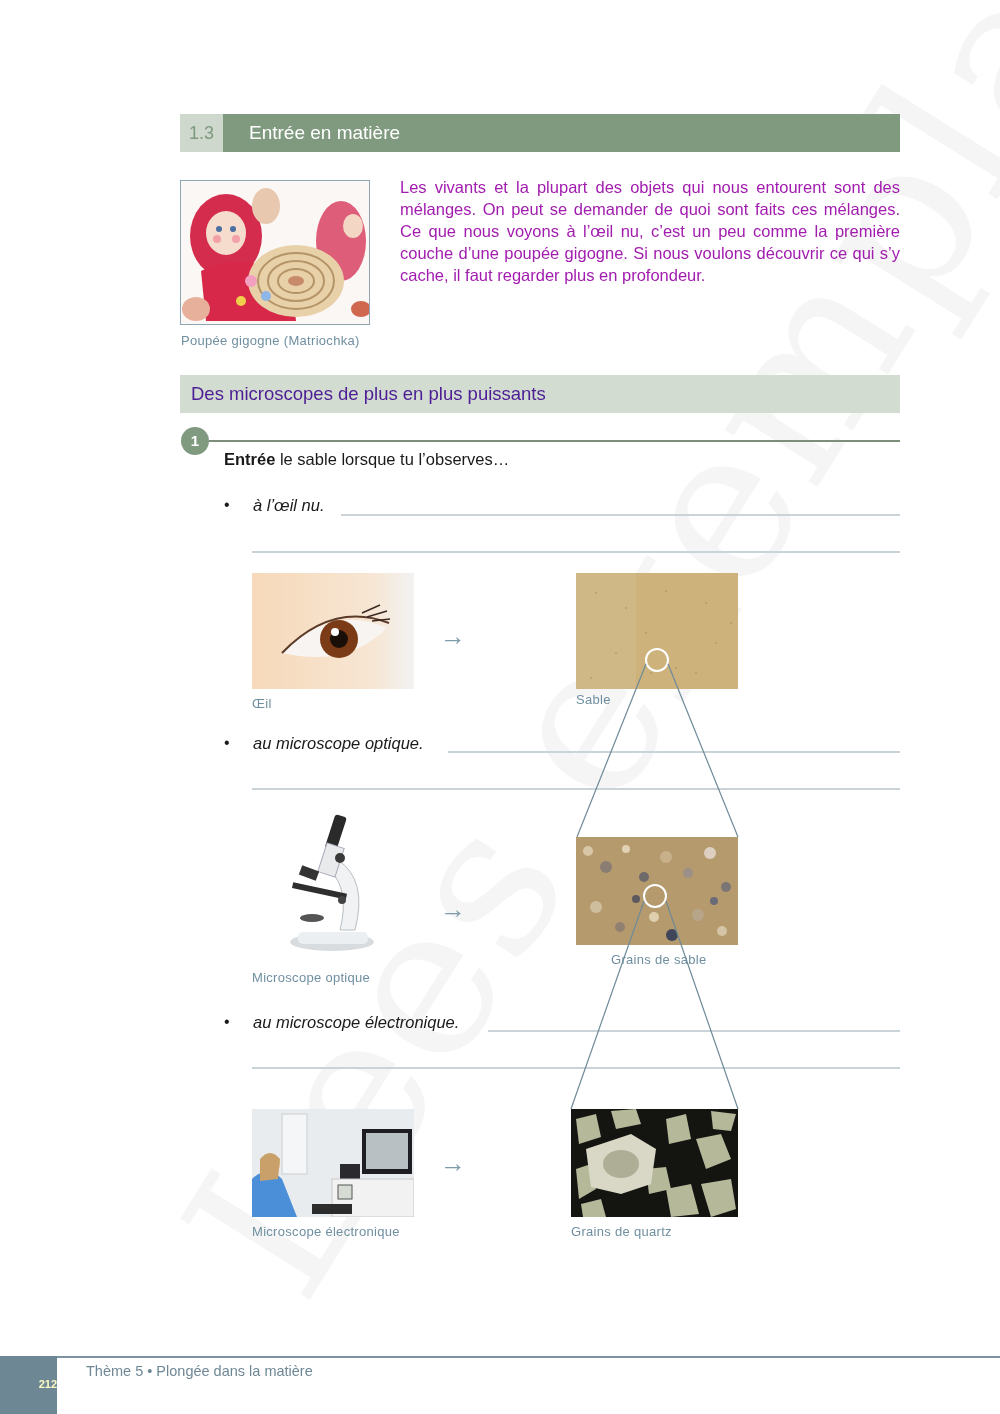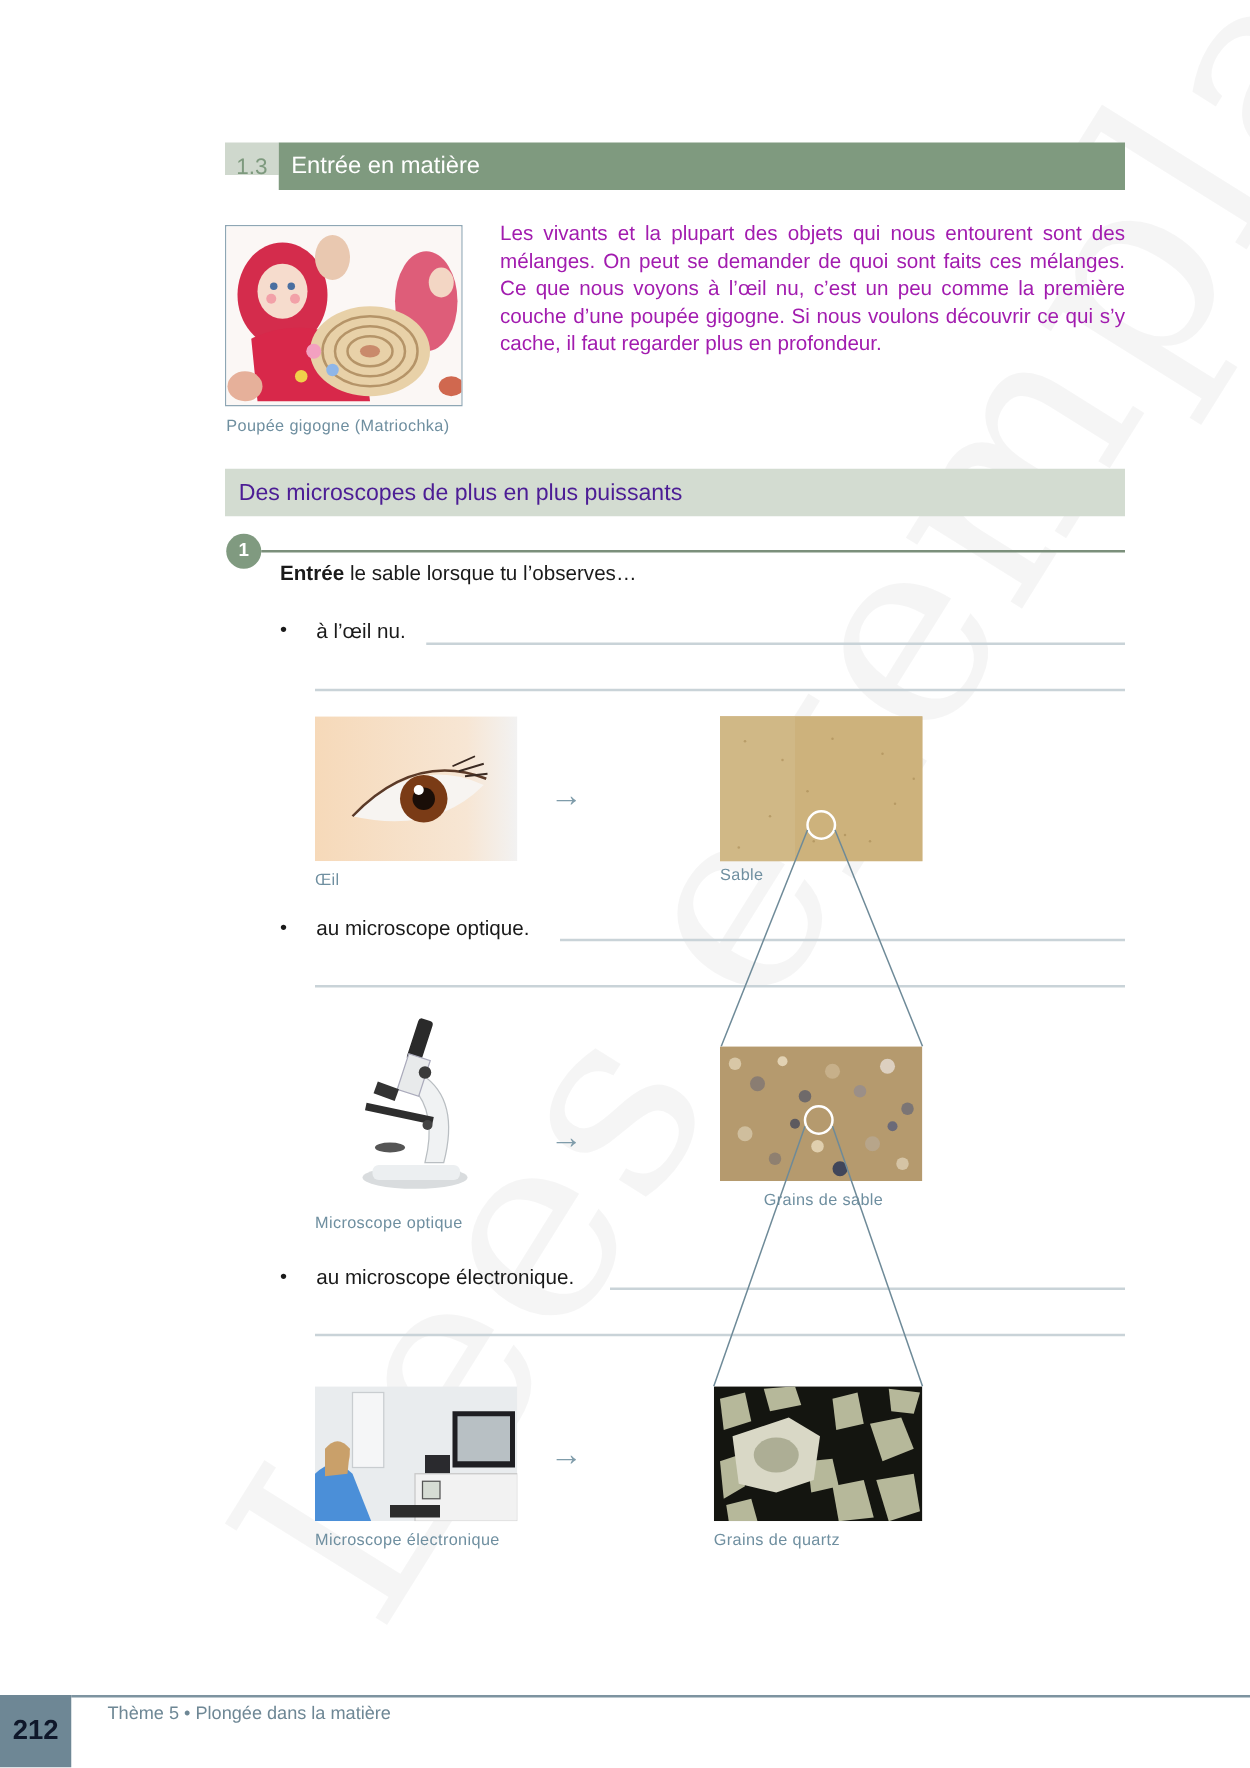--- a/index.html
+++ b/index.html
@@ -17,26 +17,26 @@
     font-family:"DejaVu Serif", "Liberation Serif", serif;
     font-size:210px; color:#000; opacity:0.035;
     transform:rotate(-58deg); transform-origin:center;
     white-space:nowrap; pointer-events:none; letter-spacing:4px;
     width:1200px; text-align:center;
   }
 
   
   .sec-header { left:180px; top:114px; width:720px; height:38px; display:flex; }
   .sec-num {
-    width:43px; height:26px; background:#cfd8cd; color:#7e9a7e;
+    width:43px; height:38px; background:#cfd8cd; color:#7e9a7e;
     font-size:18px; line-height:38px; text-align:center;
   }
   .sec-title {
     flex:1; background:#7f9a7f; color:#ffffff; font-size:19px;
-    line-height:38px; padding-left:10px;
+    line-height:38px; padding-left:26px;
   }
 
   
   .doll-frame {
     left:180px; top:180px; width:190px; height:145px;
     border:1.5px solid #8ea6b4; box-sizing:border-box; overflow:hidden;
     background:#fff;
   }
   .caption { font-size:13px; color:#6f8fa0; letter-spacing:0.3px; }
   .intro-text {
@@ -56,33 +56,33 @@
   
   .ex-badge {
     left:181px; top:427px; width:28px; height:28px; border-radius:50%;
     background:#809a80; color:#fff; font-weight:bold; font-size:15px;
     line-height:28px; text-align:center;
   }
   .ex-rule { left:209px; top:440px; width:691px; height:2px; background:#7b8f7b; }
   .ex-prompt { left:224px; top:450px; font-size:16.5px; }
   .ex-prompt b { font-weight:bold; }
 
-  .bullet-row { font-size:16.5px; }
+  .bullet-row { font-size:16.5px;font-style:italic; }
   .bullet { left:224px; font-size:16px; }
   .write-line { height:1.5px; background:#c9d3d8; }
 
   .arrow { font-size:26px; color:#7f9caa; line-height:1; }
 
   .img-box { overflow:hidden; }
 
   
   .footer-rule { left:57px; top:1356px; width:943px; height:2px; background:#7d93a0; }
   .page-num {
     left:0; top:1356px; width:57px; height:58px; background:#6e8795;
-    color:#0f172a; font-weight:bold; font-size:22px; text-align:center; line-height:56px;
+    color:#fef9c3; font-weight:bold; font-size:11px; text-align:right; line-height:56px;
   }
   .footer-text { left:86px; top:1363px; font-size:14.5px; color:#6e8795; }
 
   .zoom-lines { left:0; top:0; width:1000px; height:1414px; pointer-events:none; }
 </style>
 </head>
 <body>
 
 <div class="watermark">Lees exemplaar</div>
 

